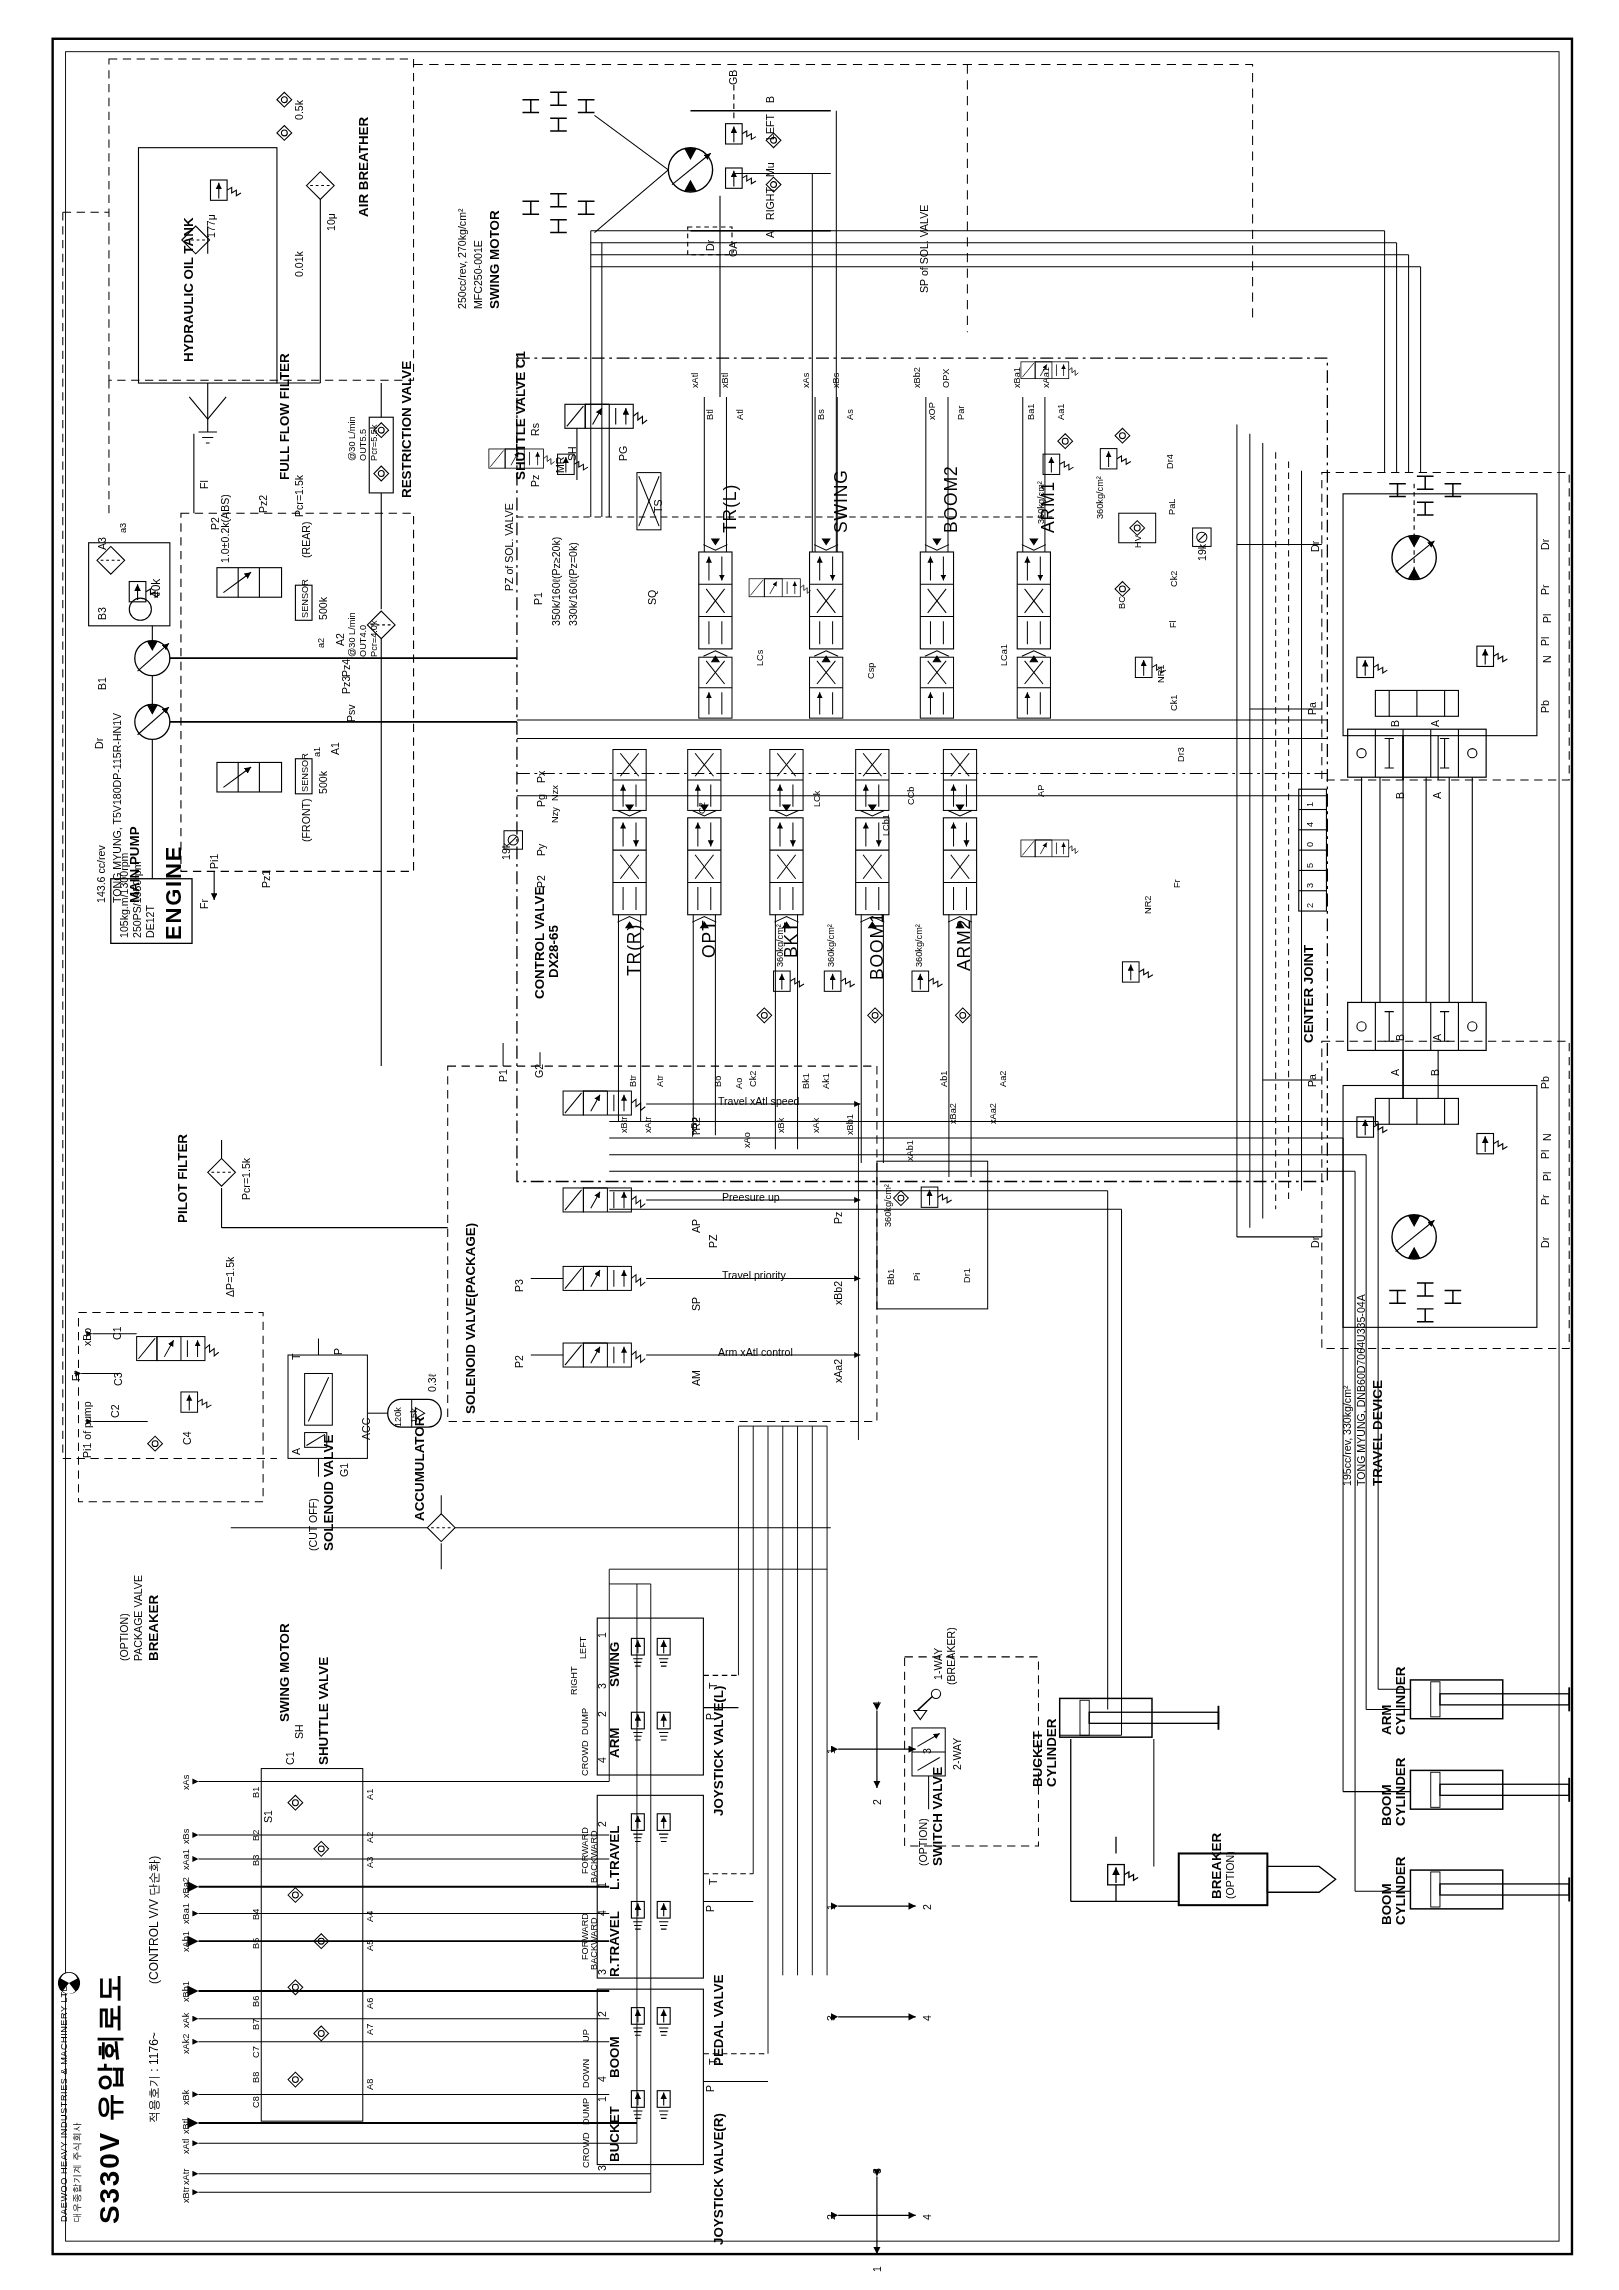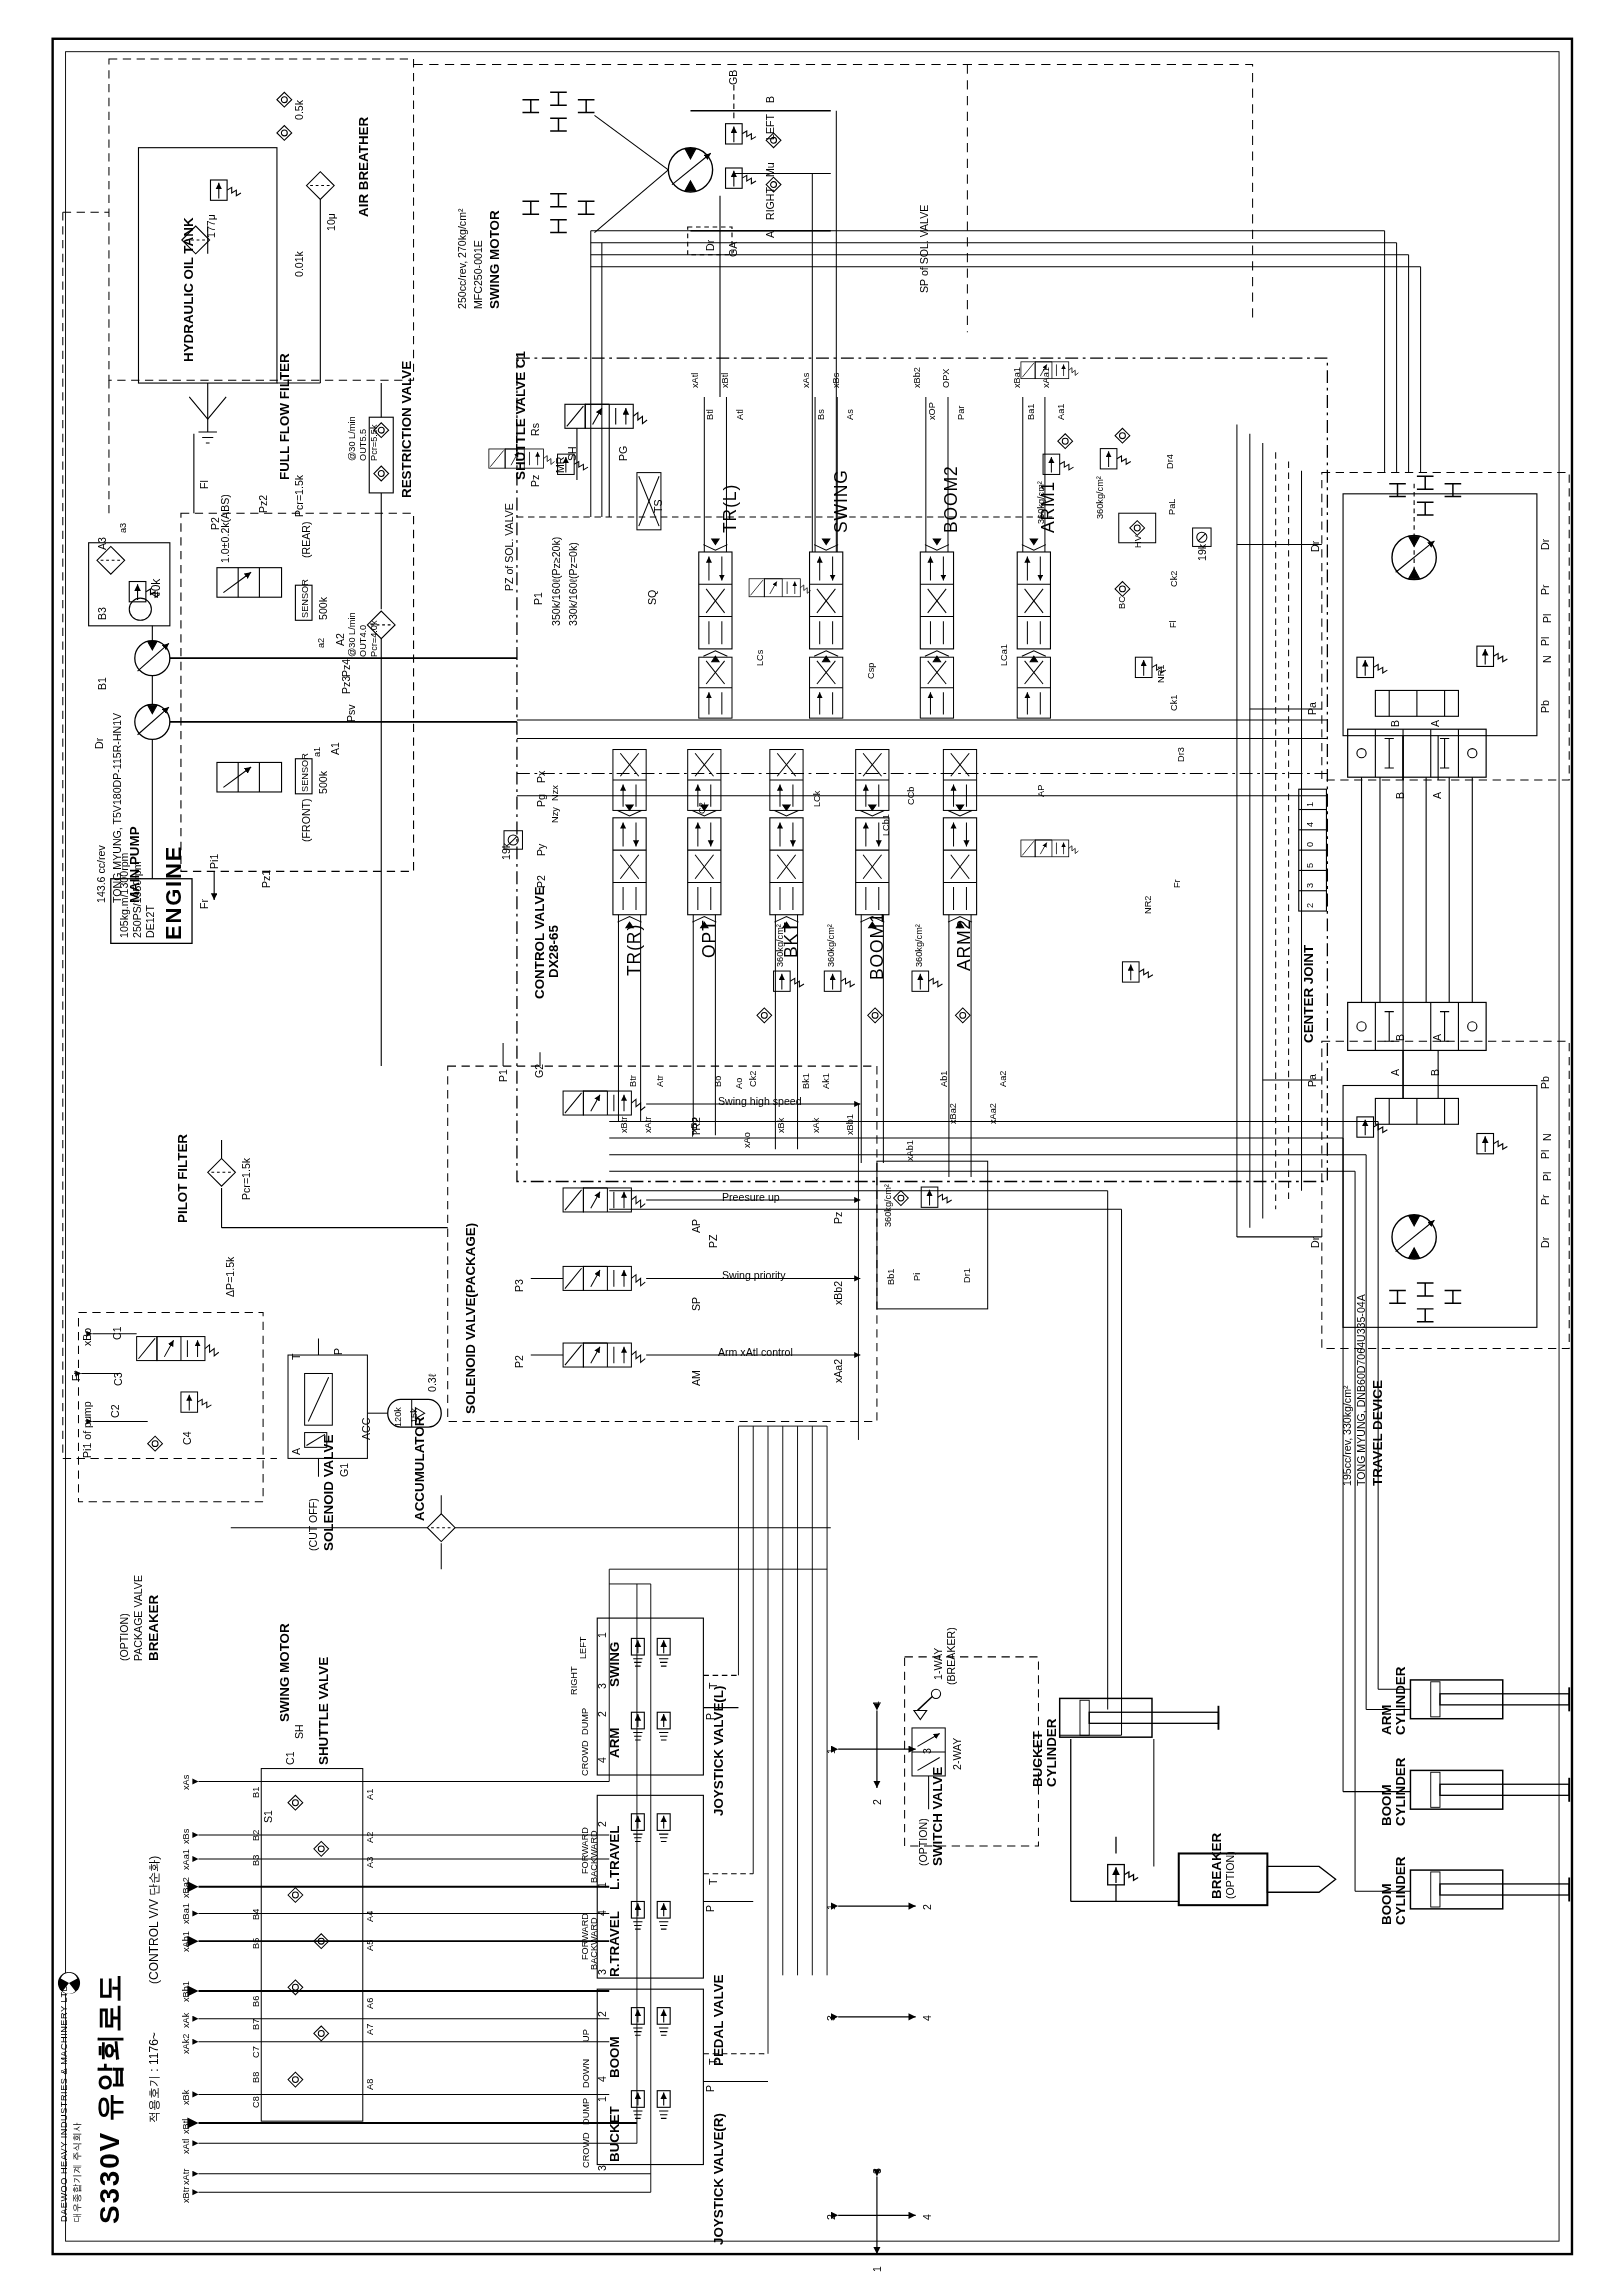--- a/index.html
+++ b/index.html
@@ -723,23 +723,23 @@
 <div class="lbl v b" style="left:463px;top:1414px">SOLENOID VALVE(PACKAGE)</div>
 <div class="lbl v" style="left:497px;top:1082px">P1</div>
 <div class="lbl v" style="left:533px;top:1078px">G2</div>
 <div class="lbl v" style="left:513px;top:1292px">P3</div>
 <div class="lbl v" style="left:513px;top:1368px">P2</div>
 <div class="lbl v" style="left:690px;top:1137px">TR2</div>
 <div class="lbl v" style="left:690px;top:1233px">AP</div>
 <div class="lbl v" style="left:707px;top:1248px">PZ</div>
 <div class="lbl v" style="left:690px;top:1311px">SP</div>
 <div class="lbl v" style="left:690px;top:1386px">AM</div>
-<div class="lbl hz" style="left:718px;top:1095px">Swing high speed</div>
+<div class="lbl hz" style="left:718px;top:1095px">Travel xAtl speed</div>
 <div class="lbl hz" style="left:722px;top:1191px">Preesure up</div>
-<div class="lbl hz" style="left:722px;top:1269px">Swing priority</div>
+<div class="lbl hz" style="left:722px;top:1269px">Travel priority</div>
 <div class="lbl hz" style="left:718px;top:1346px">Arm xAtl control</div>
 <div class="lbl v" style="left:832px;top:1224px">Pz</div>
 <div class="lbl v" style="left:832px;top:1305px">xBb2</div>
 <div class="lbl v" style="left:832px;top:1383px">xAa2</div>
 
 <div class="lbl v b" style="left:146px;top:1661px">BREAKER</div>
 <div class="lbl v" style="left:132px;top:1661px">PACKAGE VALVE</div>
 <div class="lbl v" style="left:118px;top:1661px">(OPTION)</div>
 <div class="lbl v" style="left:81px;top:1346px">xBo</div>
 <div class="lbl v" style="left:111px;top:1340px">C1</div>

